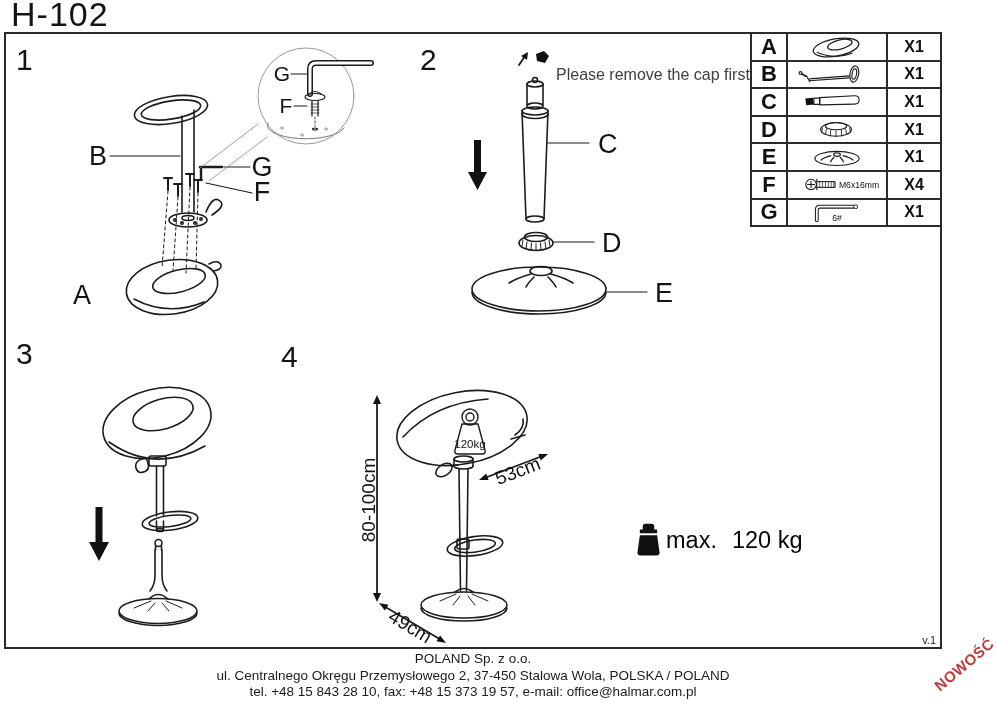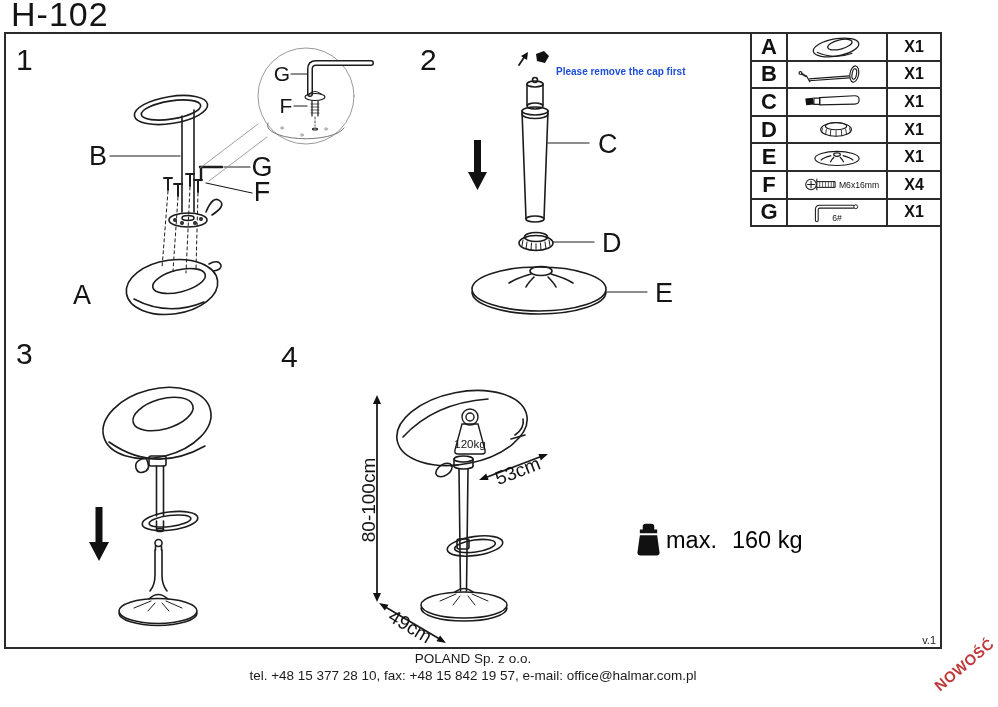--- a/index.html
+++ b/index.html
@@ -4,21 +4,21 @@
 <style>
   html,body{margin:0;padding:0;background:#fff;}
   body{width:998px;height:707px;position:relative;overflow:hidden;
        font-family:"Liberation Sans",sans-serif;color:#111;}
   .title{position:absolute;left:11px;top:-6px;font-size:34px;line-height:40px;letter-spacing:1px;color:#141414;}
   .frame{position:absolute;left:4px;top:32px;width:938px;height:617px;border:2px solid #2b2b2b;box-sizing:border-box;background:#fff;}
   .stepnum{position:absolute;font-size:30px;line-height:32px;color:#141414;}
   .absit{position:absolute;}
   svg{display:block;}
   svg text{font-family:"Liberation Sans",sans-serif;fill:#141414;stroke:none;}
-  .capnote{position:absolute;left:550px;top:32px;font-size:10px;color:#1d4ed8;font-weight:bold;}
+  .capnote{position:absolute;left:550px;top:32px;font-size:16px;color:#404040;}
   
   .ptable{position:absolute;right:0;top:0;width:190px;border-left:2px solid #2b2b2b;box-sizing:border-box;background:#fff;}
   .prow{display:flex;height:25.6px;border-bottom:2px solid #2b2b2b;align-items:stretch;}
   .pletter{width:36px;border-right:2px solid #2b2b2b;display:flex;align-items:center;justify-content:center;
            font-weight:bold;font-size:22px;box-sizing:border-box;}
   .picon{width:100px;border-right:2px solid #2b2b2b;display:flex;align-items:center;justify-content:center;box-sizing:border-box;}
   .pqty{flex:1;display:flex;align-items:center;justify-content:center;font-weight:bold;font-size:16px;}
   
   .maxload{position:absolute;left:630px;top:487px;display:flex;align-items:center;font-size:23.5px;color:#050505;}
   .maxload .w{margin-right:5px;}
@@ -258,21 +258,21 @@
     <text x="238" y="144" font-size="19" text-anchor="middle" transform="rotate(-21 238 144)">53cm</text>
     <text x="125" y="299" font-size="19" text-anchor="middle" transform="rotate(31 125 299)">49cm</text>
   </svg>
 
   <div class="maxload">
     <svg class="w" width="25" height="38" viewBox="0 0 26 38">
       <path d="M10,2 h6 a3,3 0 0 1 3,3 v3 h3 v4 H4 V8 h3 V5 a3,3 0 0 1 3,-3 z" fill="#111"></path>
       <path d="M4,14 h18 l2.5,18 a3,3 0 0 1 -3,3 H4.5 a3,3 0 0 1 -3,-3 z" fill="#111"></path>
     </svg>
     <span>max.</span>
-    <span class="kg">160 kg</span>
+    <span class="kg">120 kg</span>
   </div>
 
   <div class="ptable">
     <div class="prow">
       <div class="pletter">A</div>
       <div class="picon">
         <svg width="98" height="25" viewBox="0 0 98 26">
           <g fill="none" stroke="#1c1c1c" stroke-width="1.3">
             <ellipse cx="48" cy="14" rx="24" ry="9" transform="rotate(-10 48 14)"></ellipse>
             <ellipse cx="52" cy="11" rx="13" ry="4.8" transform="rotate(-14 52 11)"></ellipse>
@@ -387,16 +387,17 @@
       </div>
       <div class="pqty">X1</div>
     </div>
   </div>
 
   <div class="version">v.1</div>
 </div>
 
 <div class="footer">
   <div>POLAND Sp. z o.o.</div>
-  <div>tel. +48 15 377 28 10, fax: +48 15 842 19 57, e-mail: office@halmar.com.pl</div>
+  <div>ul. Centralnego Okręgu Przemysłowego 2, 37-450 Stalowa Wola, POLSKA / POLAND</div>
+  <div>tel. +48 15 843 28 10, fax: +48 15 373 19 57, e-mail: office@halmar.com.pl</div>
 </div>
 
 <div class="ribbon">NOWOŚĆ</div>
 
 </body></html>

